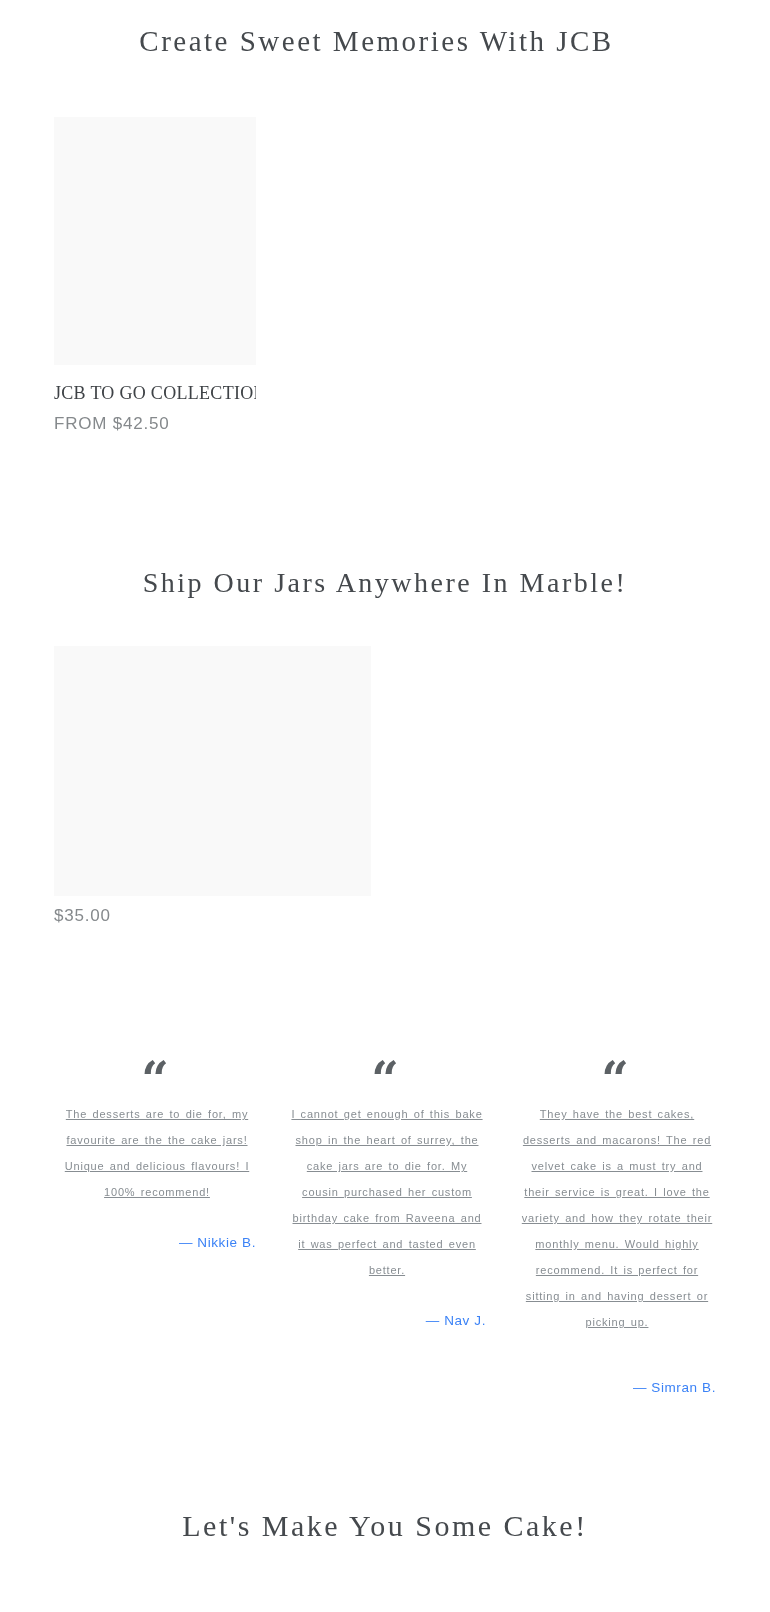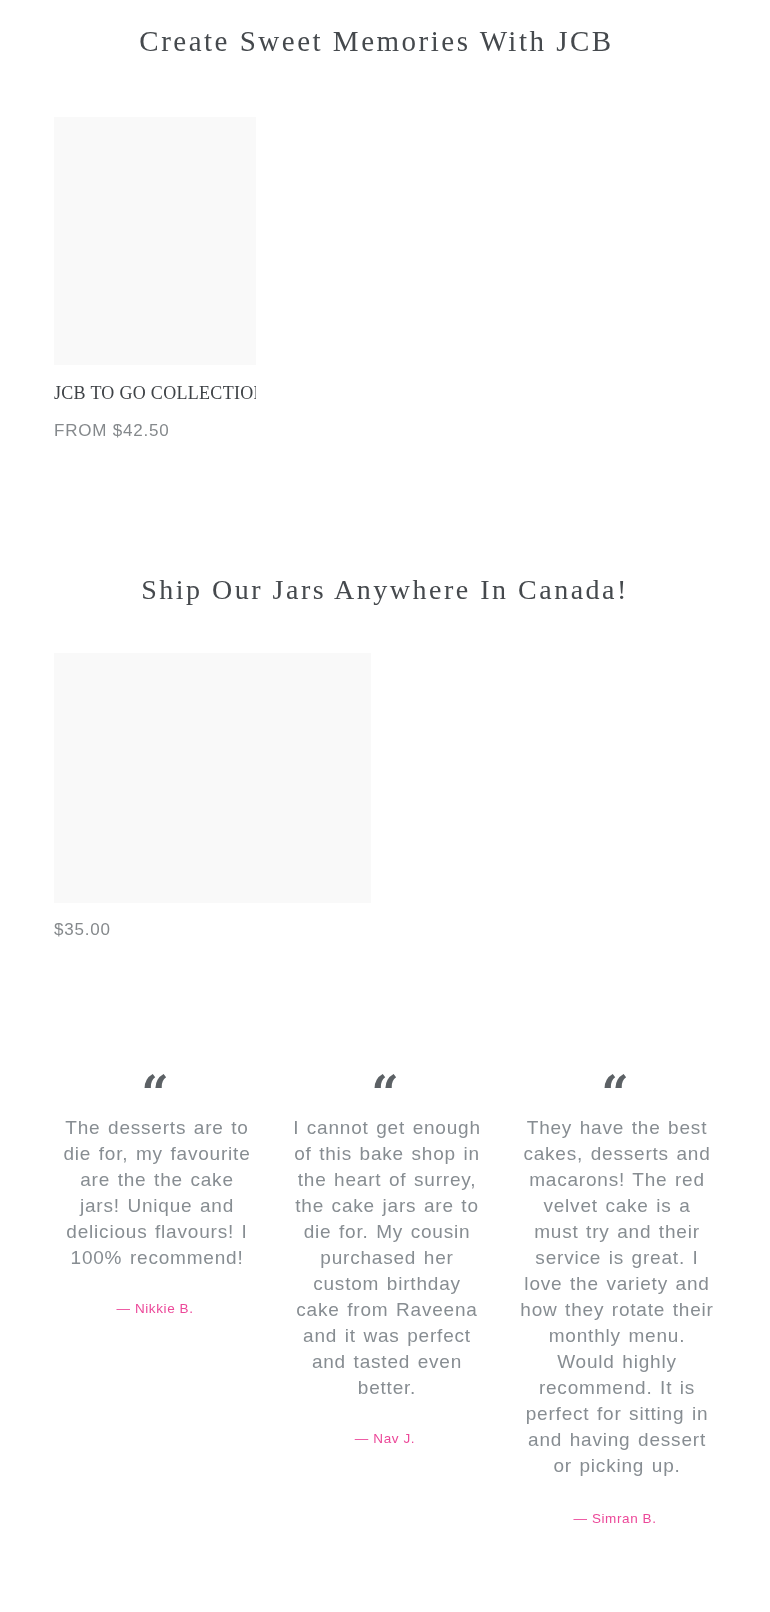--- a/index.html
+++ b/index.html
@@ -47,21 +47,21 @@
     font-family: "Liberation Serif", serif;
     font-size: 18px;
     line-height: 22px;
     letter-spacing: 0.3px;
     color: #3e4246;
     cursor: pointer;
     white-space: nowrap;
     overflow: hidden;
   }
   .product-price {
-    margin-top: 16px;
+    margin-top: 9px;
     font-size: 17px;
     line-height: 22px;
     letter-spacing: 0.8px;
     color: #85898c;
   }
 
   .testimonial-grid {
     display: grid;
     grid-template-columns: repeat(3, 1fr);
     column-gap: 28px;
@@ -73,49 +73,51 @@
     display: block;
     height: 38px;
     font-family: "DejaVu Serif", serif;
     font-weight: bold;
     font-size: 48px;
     line-height: 44px;
     color: #5c6165;
   }
   .testimonial-text {
     margin: 6px 0 0 4px;
-    font-size: 19px;
+    font-size: 11px;
     line-height: 26px;
     letter-spacing: 0.8px;
     word-spacing: 1.5px;
     color: #878d92;
+    text-decoration: underline;
   }
   .testimonial-author {
     margin-top: 28px;
     font-size: 13.5px;
     line-height: 20px;
     letter-spacing: 0.6px;
-    color: #ec4899;
+    color: #3b82f6;
+    text-align: right;
   }
-  .testimonial:nth-child(3) .testimonial-author { margin-top: 30px; }
+  .testimonial:nth-child(3) .testimonial-author { margin-top: 43px; }
 </style>
 </head>
 <body>
 
 <h2 class="section-heading heading-1">Create Sweet Memories With JCB</h2>
 
 <div class="product-grid grid-3">
   <div class="product-card">
     <div class="product-image"></div>
     <div class="product-title">JCB TO GO COLLECTION</div>
     <div class="product-price">FROM $42.50</div>
   </div>
 </div>
 
-<h2 class="section-heading heading-2">Ship Our Jars Anywhere In Canada!</h2>
+<h2 class="section-heading heading-2">Ship Our Jars Anywhere In Marble!</h2>
 
 <div class="product-grid grid-2">
   <div class="product-card">
     <div class="product-image jar-image"></div>
     <div class="product-price">$35.00</div>
   </div>
 </div>
 
 <div class="testimonial-grid">
   <div class="testimonial">

